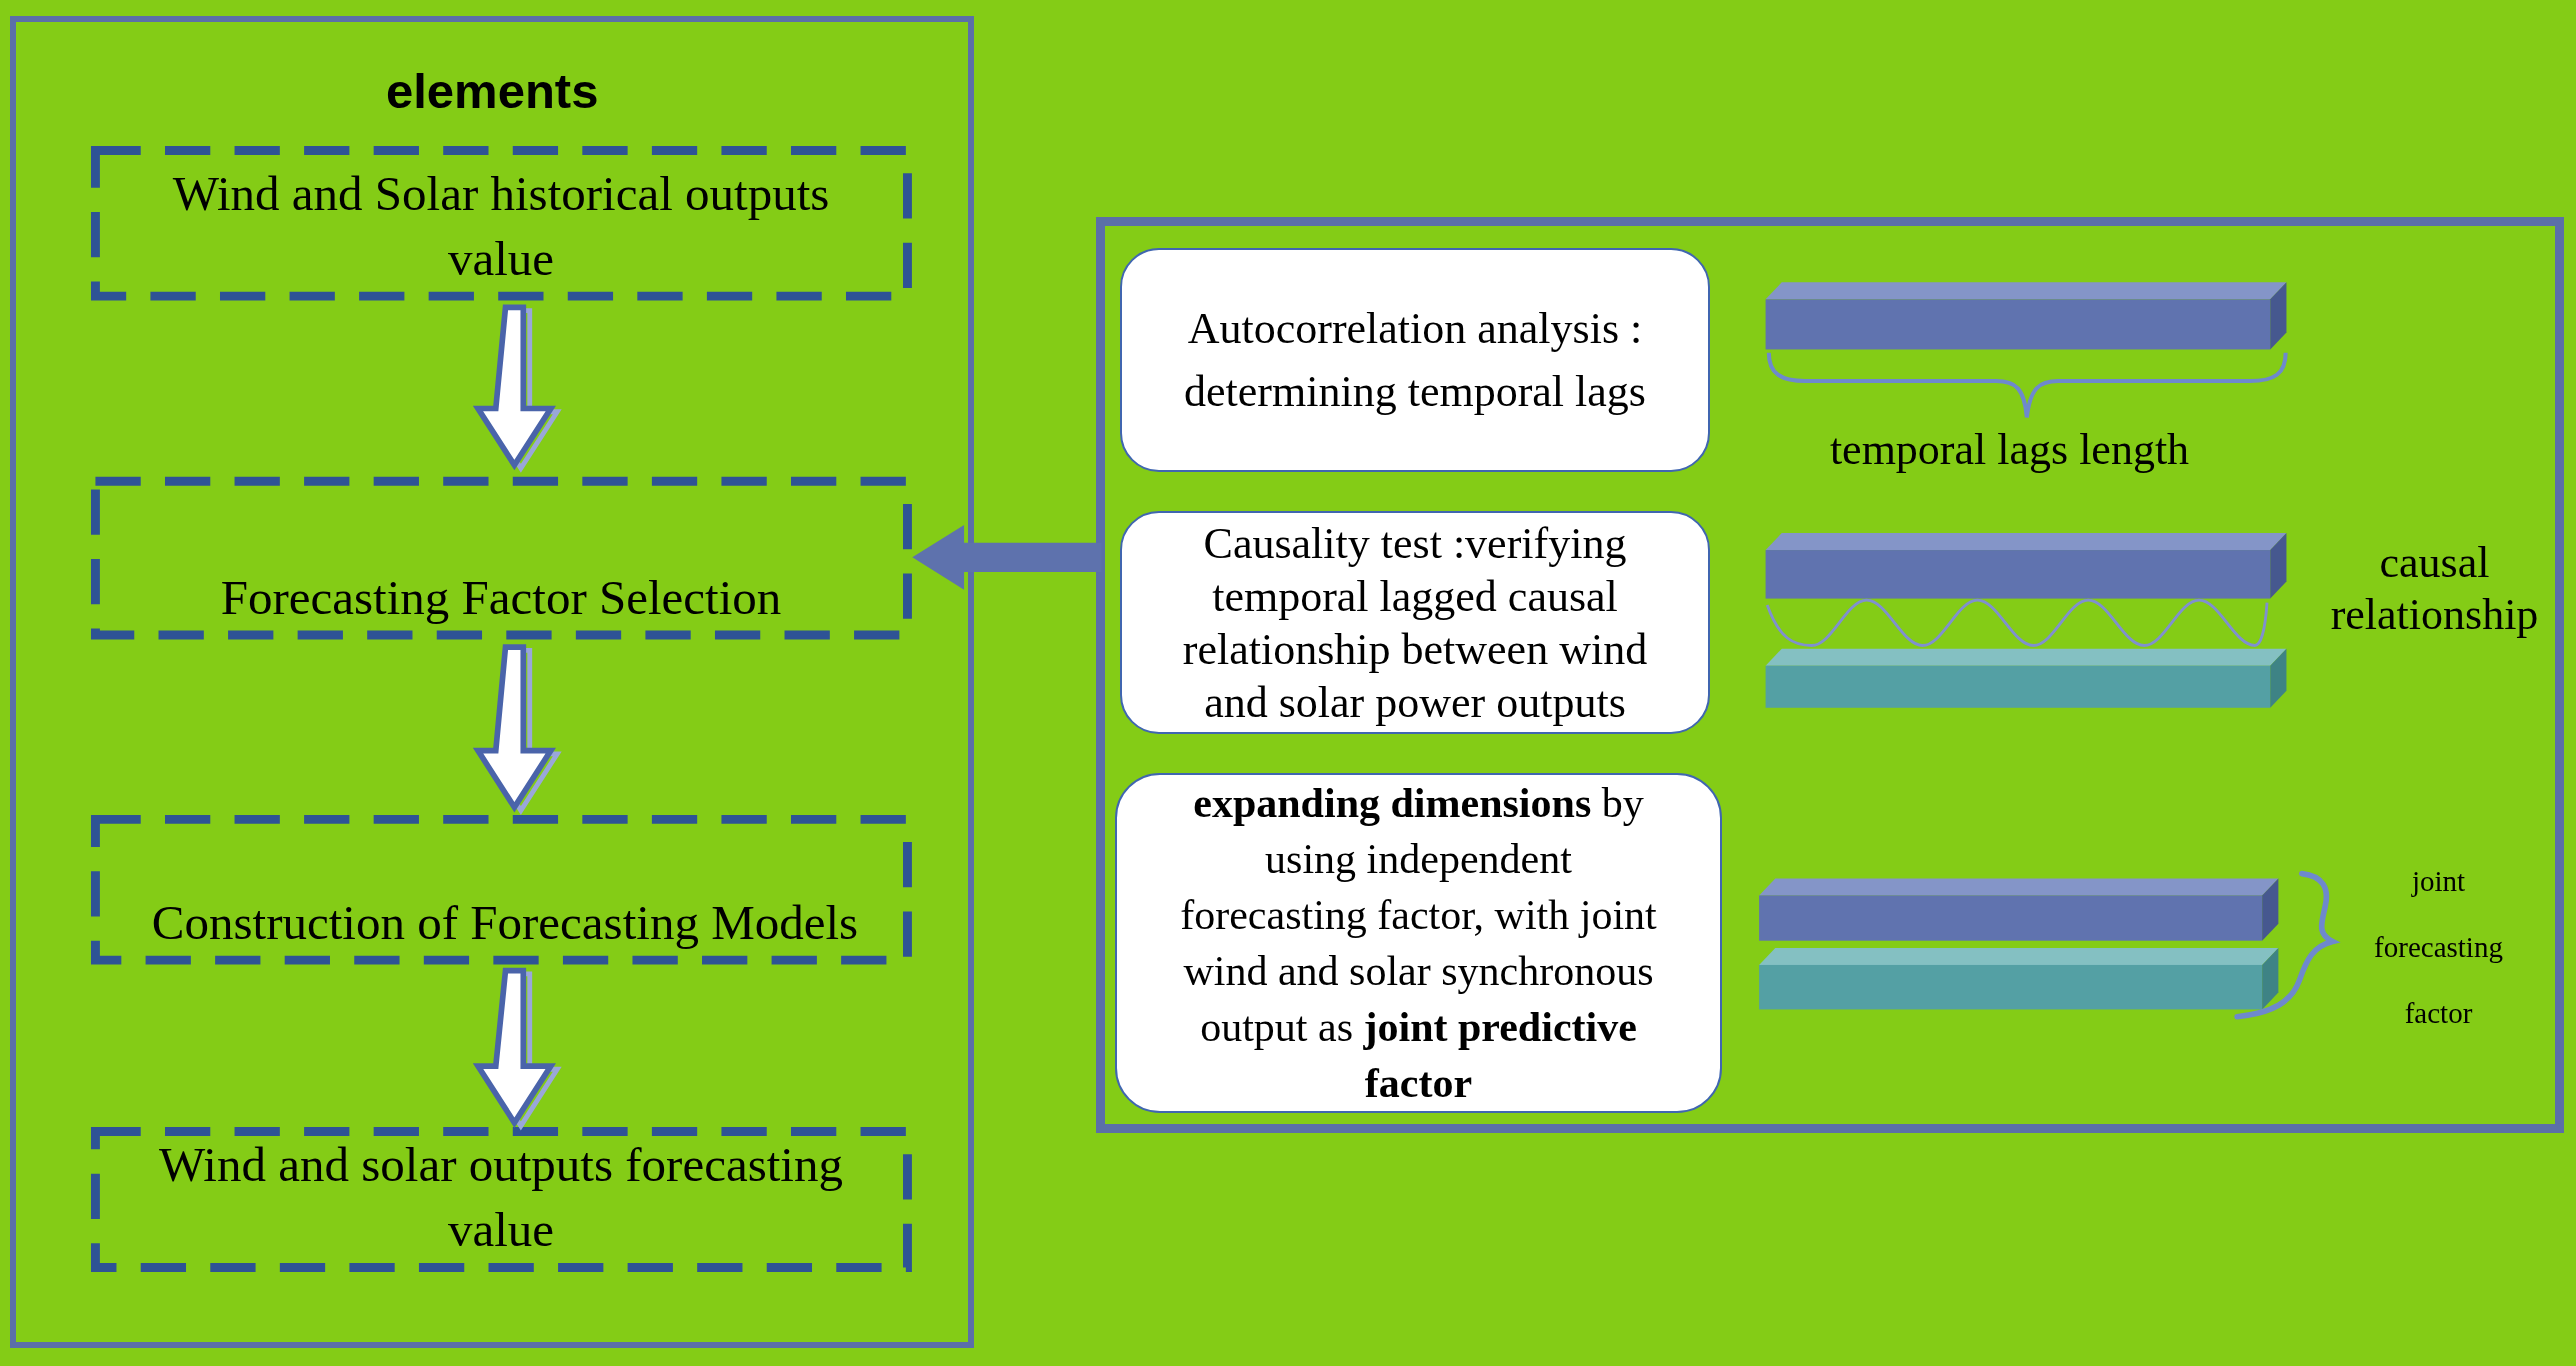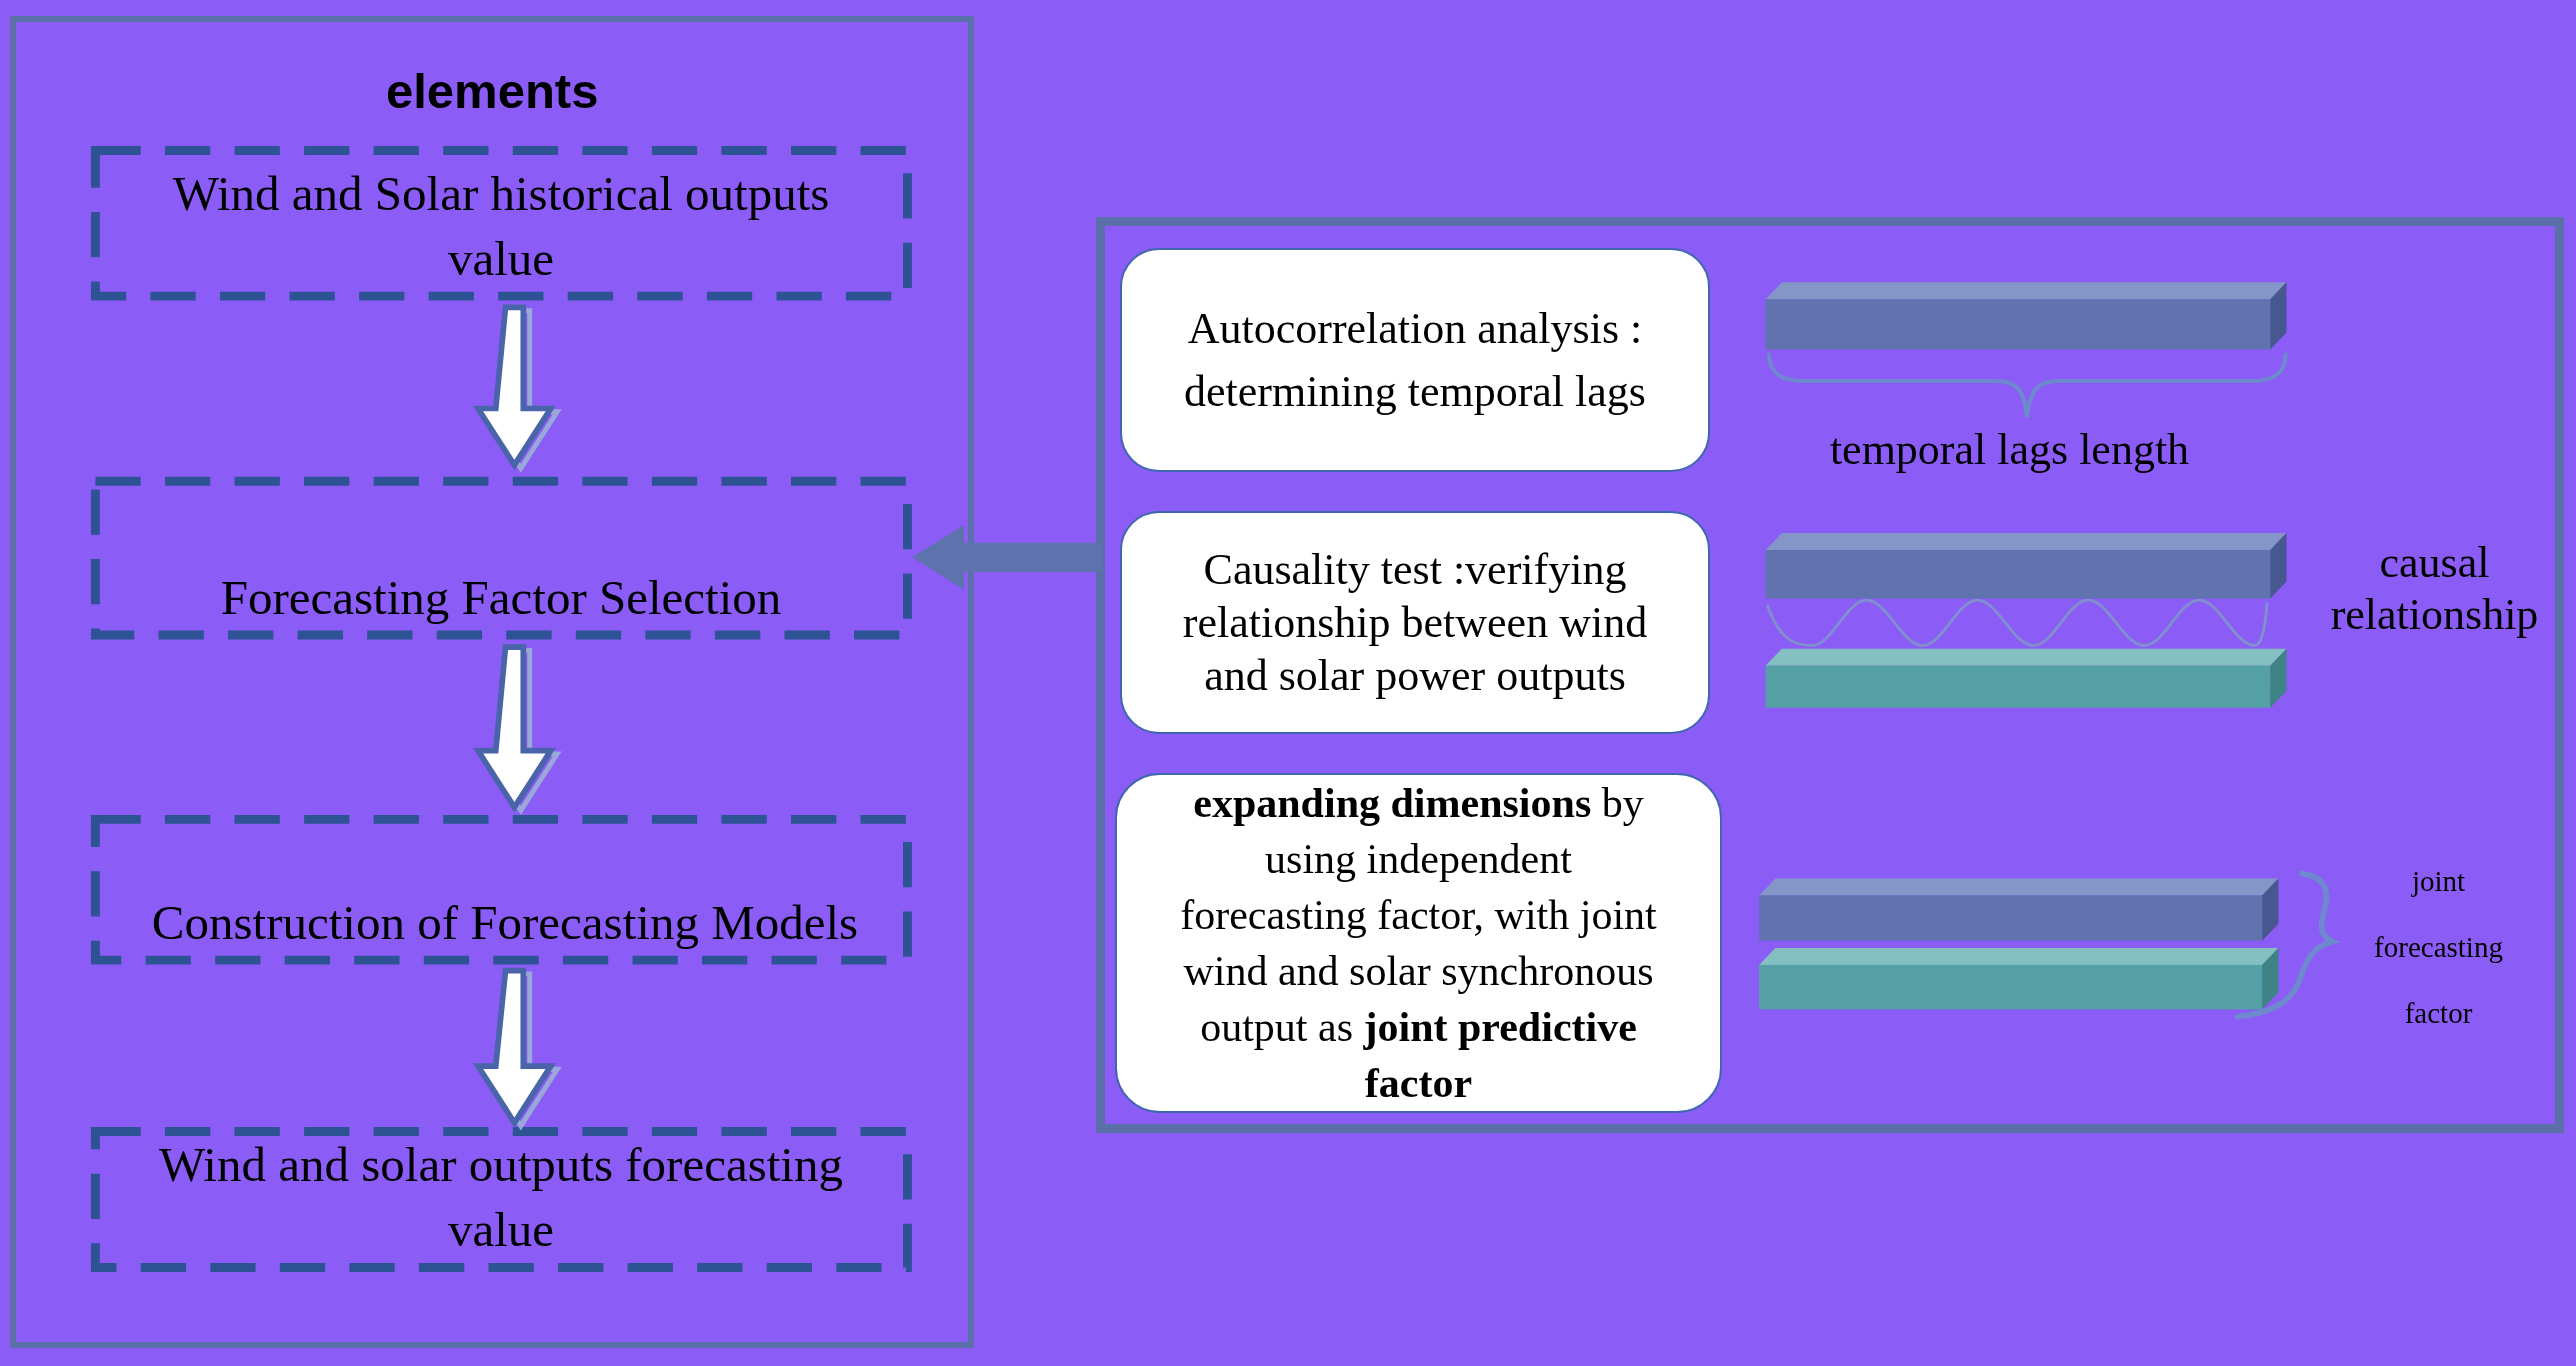--- a/index.html
+++ b/index.html
@@ -1,16 +1,16 @@
 <!DOCTYPE html>
 <html style="font-size:13px"><head>
 <meta charset="utf-8">
 <style>
   html,body{margin:0;padding:0;background:#ffffff;}
-  .canvas{position:relative;width:2576px;height:1367px;background:#8b5cf6;overflow:hidden;
+  .canvas{position:relative;width:2576px;height:1367px;background:#84cc16;overflow:hidden;
           font-family:"Liberation Serif", serif;color:#000;}
   .panel{position:absolute;background:transparent;}
   .left-panel{left:9.7px;top:16px;width:952px;height:1320px;border:6.5px solid #5b6fa8;}
   .right-panel{left:1096px;top:217px;width:1450px;height:898px;border:9px solid #5b6fa8;}
   .figure-title{position:absolute;left:9.7px;top:63px;width:965px;text-align:center;
                 font-family:"Liberation Sans", sans-serif;font-weight:700;font-size:49px;line-height:57px;}
   .lbox-text{position:absolute;display:flex;flex-direction:column;justify-content:flex-end;
              align-items:center;text-align:center;font-size:49px;line-height:65px;}
   .b1{left:100px;top:155px;width:802px;height:136px;}
   .b2{left:100px;top:486px;width:802px;height:144px;}
@@ -113,20 +113,21 @@
     <div>Wind and solar outputs forecasting</div>
     <div>value</div>
   </div>
 
   <div class="rbox rb1">
     <div>Autocorrelation analysis :</div>
     <div>determining temporal lags</div>
   </div>
   <div class="rbox rb2">
     <div>Causality test :verifying</div>
+    <div>temporal lagged causal</div>
     <div>relationship between wind</div>
     <div>and solar power outputs</div>
   </div>
   <div class="rbox rb3">
     <div>
       <b>expanding dimensions</b><span> by</span>
     </div>
     <div>using independent</div>
     <div>forecasting factor, with joint</div>
     <div>wind and solar synchronous</div>

